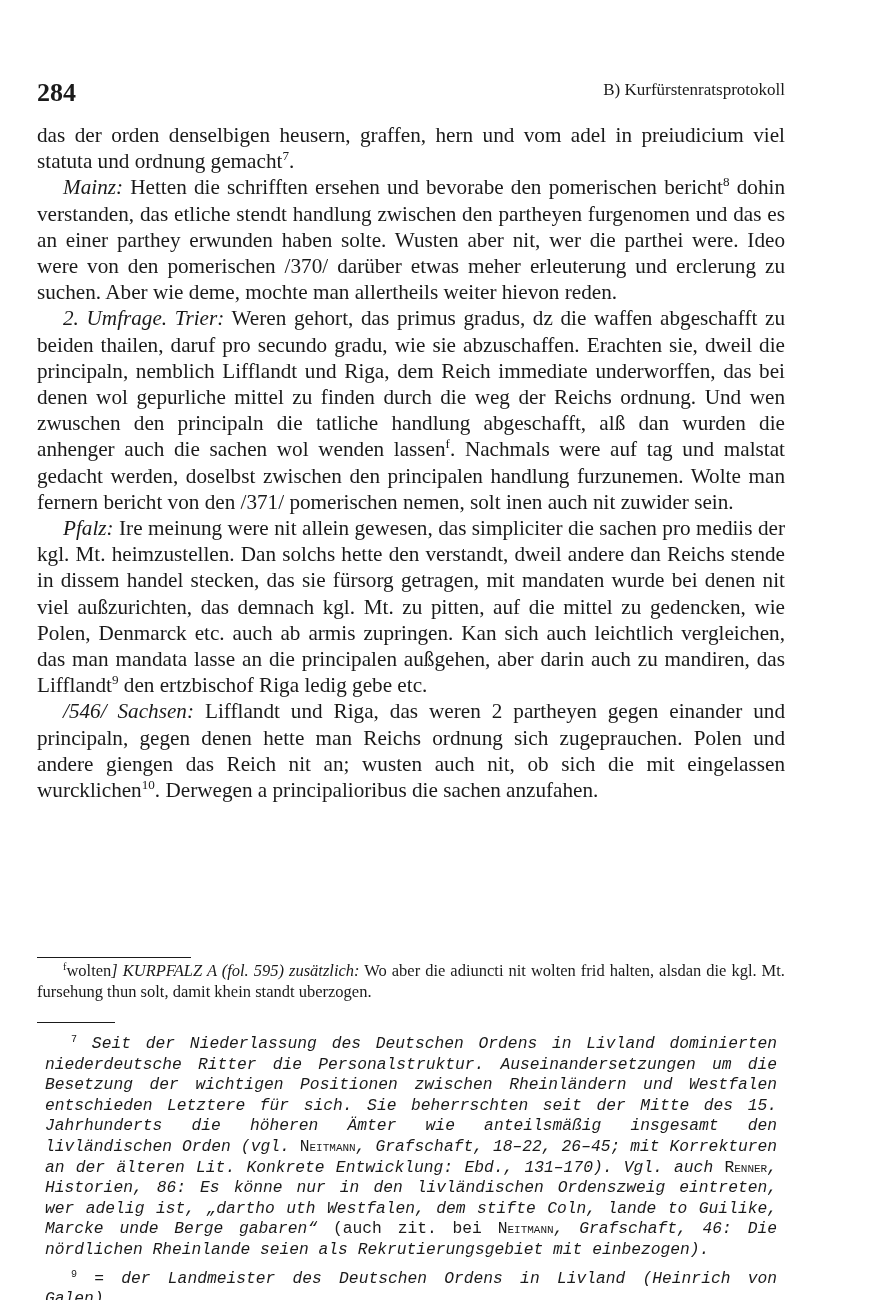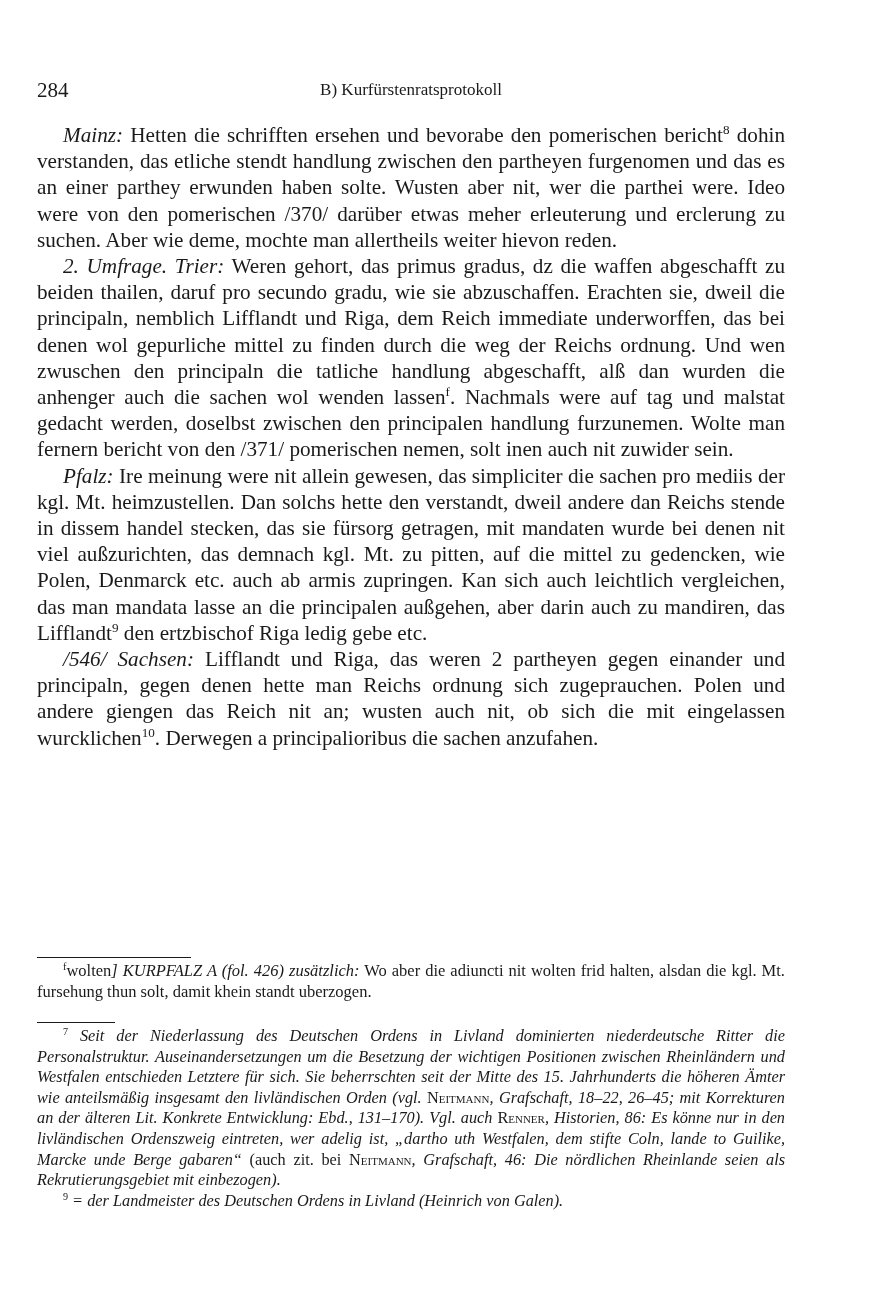--- a/index.html
+++ b/index.html
@@ -3,64 +3,65 @@
 <meta charset="utf-8">
 <style>
   html, body { margin: 0; padding: 0; background: #ffffff; }
   body {
     width: 891px; height: 1300px; position: relative; overflow: hidden;
     font-family: "Liberation Serif", "DejaVu Serif", serif;
     color: #1a1a1a;
   }
   .page { position: absolute; left: 37px; top: 0; width: 748px; }
   .header { position: absolute; top: 78px; left: 0; width: 748px; height: 28px; }
-  .page-number { position: absolute; left: 0; top: 0; font-size: 21px; }
-  .running-head { position: absolute; left: 0; width: 748px; text-align: center; top: 2px; font-size: 17px; }
+  .page-number { position: absolute; left: 0; top: 0; font-size: 26px; font-weight: bold; }
+  .running-head { position: absolute; left: 0; width: 748px; text-align: right; top: 2px; font-size: 17px; }
   .body-text { position: absolute; top: 122px; left: 0; width: 748px; font-size: 21.2px; line-height: 26.2px; }
   .body-text p { margin: 0; text-align: justify; text-align-last: left; }
   .body-text p.indent { text-indent: 26px; }
   .body-text i { font-style: italic; }
   sup { font-size: 0.62em; line-height: 0; vertical-align: 0.62em; }
   .rule { position: absolute; left: 0; height: 1px; background: #1a1a1a; }
   .rule-a { top: 957px; width: 154px; }
   .rule-b { top: 1022px; width: 78px; }
   .apparatus { position: absolute; top: 960px; left: 0; width: 748px; font-size: 16.5px; line-height: 21px; }
   .apparatus p { margin: 0; text-indent: 26px; text-align: justify; text-align-last: left; }
   .footnotes { position: absolute; top: 1026px; left: 0; width: 748px; font-size: 16.3px; line-height: 20.6px; font-style: italic; }
-  .footnotes p { margin: 0; text-indent: 26px; text-align: justify; }
+  .footnotes p { margin: 8px; text-indent: 26px; text-align: justify; font-family: Liberation Mono, monospace; }
   .footnotes p.last-line-left { text-align-last: left; }
   .sc { font-style: normal; font-variant: small-caps; }
   .up { font-style: normal; }
 </style>
 </head>
 <body>
 
 <div class="page">
 
   <div class="header">
     <span class="page-number">284</span>
     <span class="running-head">B) Kurfürstenratsprotokoll</span>
   </div>
 
   <div class="body-text">
+    <p><span>das der orden denselbigen heusern, graffen, hern und vom adel in preiudicium viel statuta und ordnung gemacht</span><sup>7</sup><span>.</span></p>
 
     <p class="indent"><i>Mainz:</i><span> Hetten die schrifften ersehen und bevorabe den pomerischen bericht</span><sup>8</sup><span> dohin verstanden, das etliche stendt handlung zwischen den partheyen furgenomen und das es an einer parthey erwunden haben solte. Wusten aber nit, wer die parthei were. Ideo were von den pomerischen /370/ darüber etwas meher erleuterung und erclerung zu suchen. Aber wie deme, mochte man allertheils weiter hievon reden.</span></p>
 
     <p class="indent"><i>2. Umfrage. Trier:</i><span> Weren gehort, das primus gradus, dz die waffen abgeschafft zu beiden thailen, daruf pro secundo gradu, wie sie abzuschaffen. Erachten sie, dweil die principaln, nemblich Lifflandt und Riga, dem Reich immediate underworffen, das bei denen wol gepurliche mittel zu finden durch die weg der Reichs ordnung. Und wen zwuschen den principaln die tatliche handlung abgeschafft, alß dan wurden die anhenger auch die sachen wol wenden lassen</span><sup>f</sup><span>. Nachmals were auf tag und malstat gedacht werden, doselbst zwischen den principalen handlung furzunemen. Wolte man fernern bericht von den /371/ pomerischen nemen, solt inen auch nit zuwider sein.</span></p>
 
 
     <p class="indent"><i>Pfalz:</i><span> Ire meinung were nit allein gewesen, das simpliciter die sachen pro mediis der kgl. Mt. heimzustellen. Dan solchs hette den verstandt, dweil andere dan Reichs stende in dissem handel stecken, das sie fürsorg getragen, mit mandaten wurde bei denen nit viel außzurichten, das demnach kgl. Mt. zu pitten, auf die mittel zu gedencken, wie Polen, Denmarck etc. auch ab armis zupringen. Kan sich auch leichtlich vergleichen, das man mandata lasse an die principalen außgehen, aber darin auch zu mandiren, das Lifflandt</span><sup>9</sup><span> den ertzbischof Riga ledig gebe etc.</span></p>
 
     <p class="indent"><i>/546/ Sachsen:</i><span> Lifflandt und Riga, das weren 2 partheyen gegen einander und principaln, gegen denen hette man Reichs ordnung sich zugeprauchen. Polen und andere giengen das Reich nit an; wusten auch nit, ob sich die mit eingelassen wurcklichen</span><sup>10</sup><span>. Derwegen a principalioribus die sachen anzufahen.</span></p>
   </div>
 
   <div class="rule rule-a"></div>
 
   <div class="apparatus">
-    <p><sup>f</sup><span>wolten</span><i>]</i><i> KURPFALZ A (fol. 426) zusätzlich:</i><span> Wo aber die adiuncti nit wolten frid halten, alsdan die kgl. Mt. fursehung thun solt, damit khein standt uberzogen.</span></p>
+    <p><sup>f</sup><span>wolten</span><i>]</i><i> KURPFALZ A (fol. 595) zusätzlich:</i><span> Wo aber die adiuncti nit wolten frid halten, alsdan die kgl. Mt. fursehung thun solt, damit khein standt uberzogen.</span></p>
   </div>
 
   <div class="rule rule-b"></div>
 
   <div class="footnotes">
     <p><sup class="up">7</sup><span> Seit der Niederlassung des Deutschen Ordens in Livland dominierten niederdeutsche Ritter die Personalstruktur. Auseinandersetzungen um die Besetzung der wichtigen Positionen zwischen Rheinländern und Westfalen entschieden Letztere für sich. Sie beherrschten seit der Mitte des 15. Jahrhunderts die höheren Ämter wie anteilsmäßig insgesamt den livländischen Orden (vgl. </span><span class="sc">Neitmann</span><span>, Grafschaft, 18–22, 26–45; mit Korrekturen an der älteren Lit. Konkrete Entwicklung: Ebd., 131–170). Vgl. auch </span><span class="sc">Renner</span><span>, Historien, 86: Es könne nur in den livländischen Ordenszweig eintreten, wer adelig ist, „dartho uth Westfalen, dem stifte Coln, lande to Guilike, Marcke unde Berge gabaren“ </span><span class="up">(auch zit. bei </span><span class="sc">Neitmann</span><span>, Grafschaft, 46: Die nördlichen Rheinlande seien als Rekrutierungsgebiet mit einbezogen).</span></p>
     <p class="last-line-left"><sup class="up">9</sup><span> = der Landmeister des Deutschen Ordens in Livland (Heinrich von Galen).</span></p>
   </div>
 
 </div>

